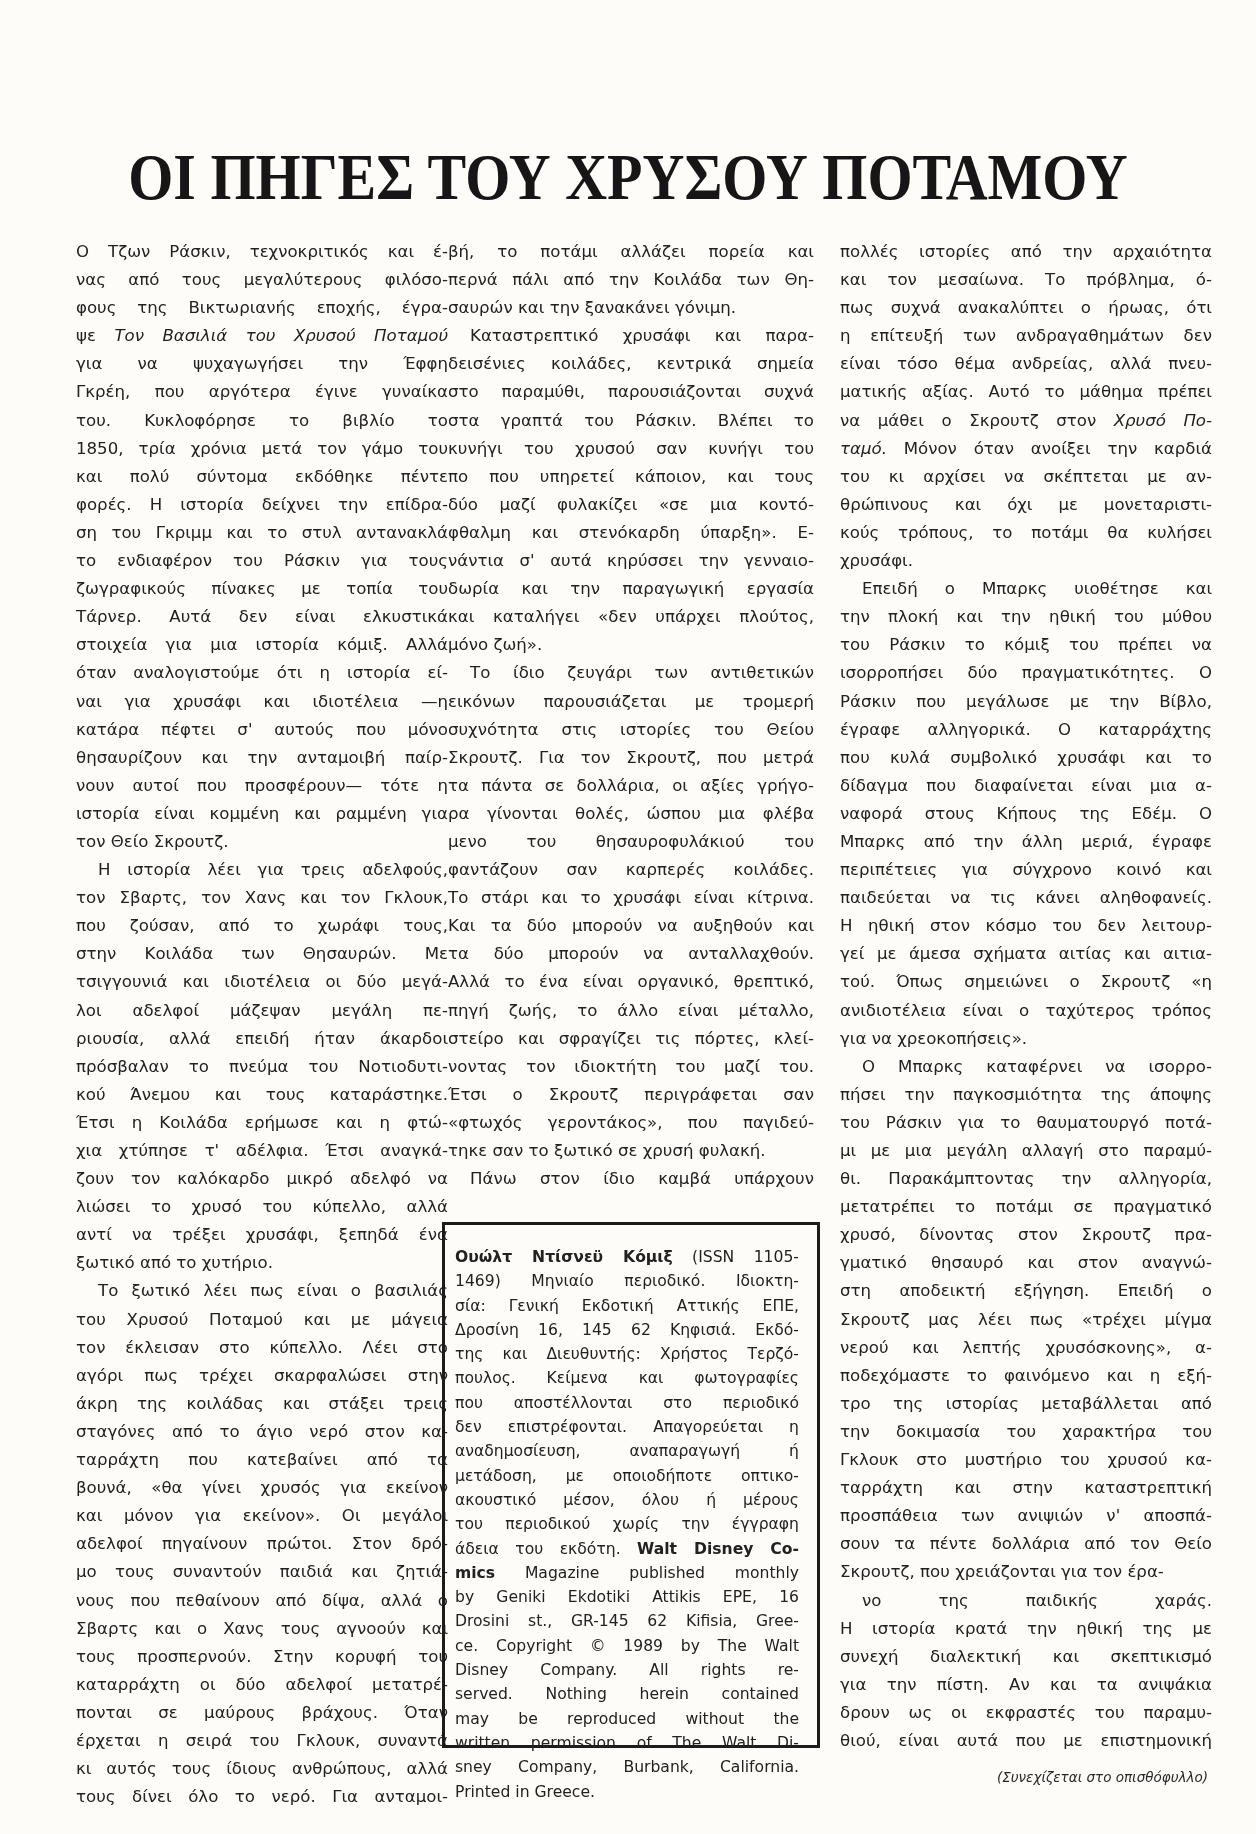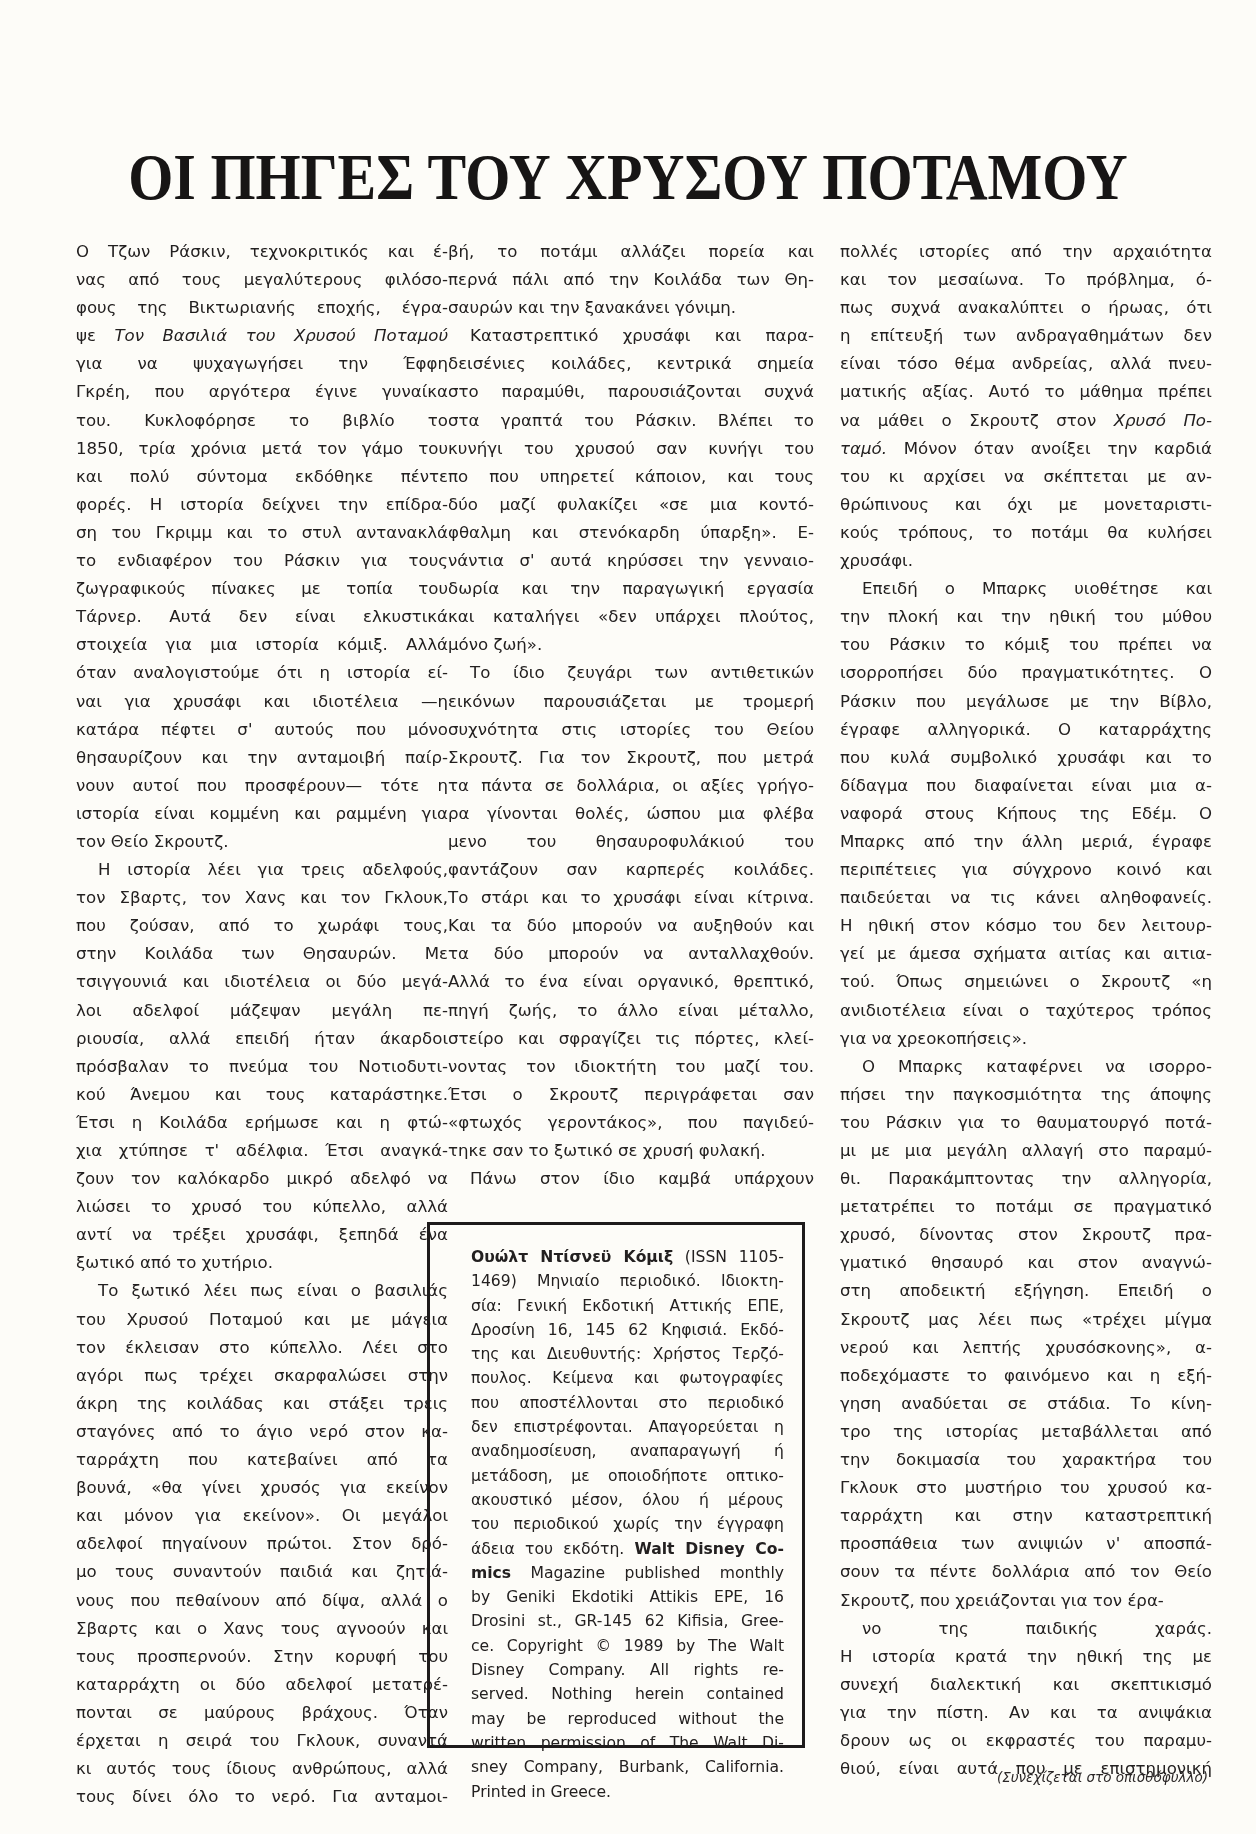--- a/index.html
+++ b/index.html
@@ -36,27 +36,27 @@
   .col-1 { left: 48px; width: 372px; margin-left: 28px; }
   .col-2 { left: 448px; width: 366px; }
   .col-3 { left: 840px; width: 372px; }
   .col p { margin: 0; text-indent: 0; }
   .col p.indent { text-indent: 22px; }
   .col .line { display: block; text-align-last: justify; white-space: nowrap; }
   .col .line.last { text-align-last: left; }
   em { font-style: oblique; }
   .imprint {
     position: absolute;
-    left: 427px;
+    left: 442px;
     top: 1222px;
     width: 378px;
     height: 526px;
     border: 3px solid #1e1b1b;
     box-sizing: border-box;
-    padding: 20px 18px 0 41px;
+    padding: 20px 18px 0 10px;
     font-size: 15.6px;
     line-height: 24.3px;
   }
   .imprint .line { display: block; white-space: nowrap; text-align-last: justify; text-align: justify; }
   .imprint .line.last { text-align-last: left; }
   .imprint b { font-weight: bold; }
   .continued {
     position: absolute;
     right: 48px;
     top: 1769px;
@@ -246,21 +246,20 @@
     <span class="line" style="text-indent:0">του Ράσκιν για το θαυματουργό ποτά-</span>
     <span class="line" style="text-indent:0">μι με μια μεγάλη αλλαγή στο παραμύ-</span>
     <span class="line" style="text-indent:0">θι. Παρακάμπτοντας την αλληγορία,</span>
     <span class="line" style="text-indent:0">μετατρέπει το ποτάμι σε πραγματικό</span>
     <span class="line" style="text-indent:0">χρυσό, δίνοντας στον Σκρουτζ πρα-</span>
     <span class="line" style="text-indent:0">γματικό θησαυρό και στον αναγνώ-</span>
     <span class="line" style="text-indent:0">στη αποδεικτή εξήγηση. Επειδή ο</span>
     <span class="line" style="text-indent:0">Σκρουτζ μας λέει πως «τρέχει μίγμα</span>
     <span class="line" style="text-indent:0">νερού και λεπτής χρυσόσκονης», α-</span>
     <span class="line" style="text-indent:0">ποδεχόμαστε το φαινόμενο και η εξή-</span>
-    <span class="line" style="text-indent:0">γηση αναδύεται σε στάδια. Το κίνη-</span>
     <span class="line" style="text-indent:0">τρο της ιστορίας μεταβάλλεται από</span>
     <span class="line" style="text-indent:0">την δοκιμασία του χαρακτήρα του</span>
     <span class="line" style="text-indent:0">Γκλουκ στο μυστήριο του χρυσού κα-</span>
     <span class="line" style="text-indent:0">ταρράχτη και στην καταστρεπτική</span>
     <span class="line" style="text-indent:0">προσπάθεια των ανιψιών ν' αποσπά-</span>
     <span class="line" style="text-indent:0">σουν τα πέντε δολλάρια από τον Θείο</span>
     <span class="line last" style="text-indent:0">Σκρουτζ, που χρειάζονται για τον έρα-</span>
   </p>
   <p class="indent">
     <span class="line">νο της παιδικής χαράς.</span>

